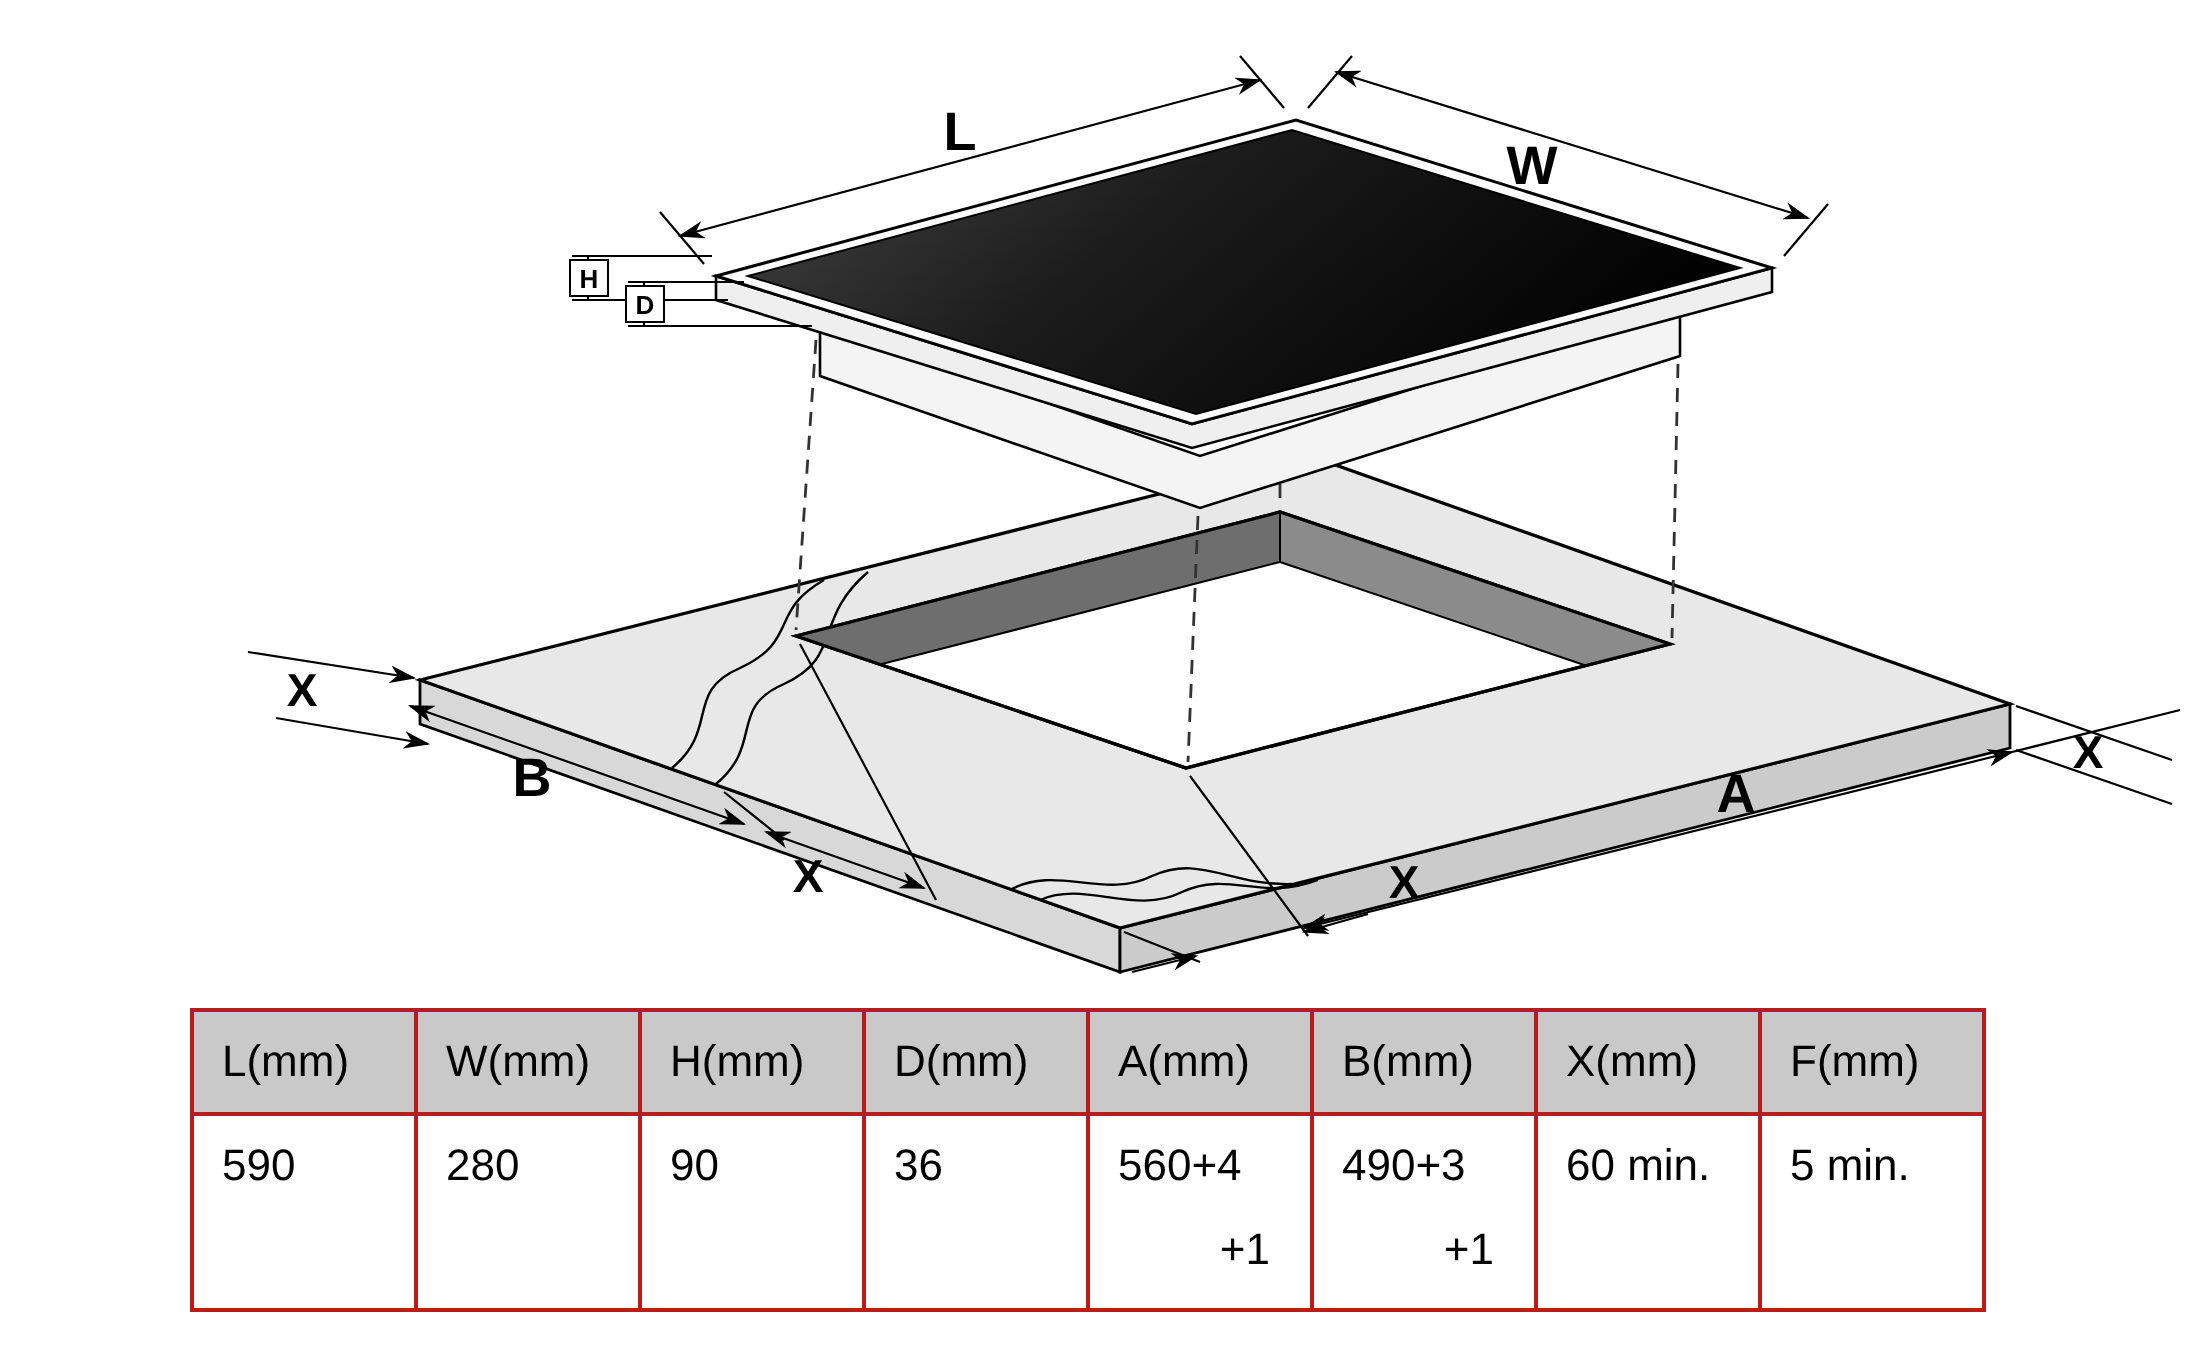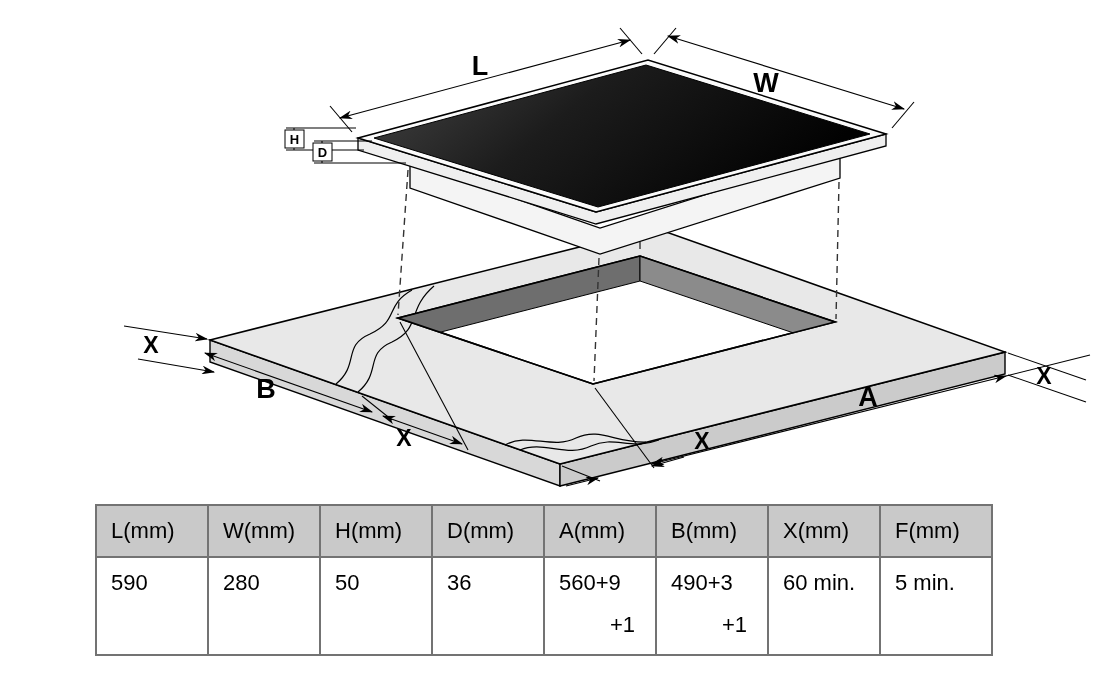--- a/index.html
+++ b/index.html
@@ -3,21 +3,21 @@
 <meta charset="utf-8">
 <style>
   html,body{margin:0;padding:0;background:#fff;}
   body{width:1096px;height:678px;position:relative;font-family:"Liberation Sans",sans-serif;color:#000;overflow:hidden;}
   #diagram{position:absolute;left:0;top:0;}
   .dim-lab{font-weight:bold;font-size:27px;}
   .dim-lab-sm{font-weight:bold;font-size:23px;}
   .dim-lab-xs{font-weight:bold;font-size:13px;}
   .table-wrap{position:absolute;left:95px;top:504px;}
   table{border-collapse:collapse;table-layout:fixed;width:897px;}
-  th,td{border:2px solid #737373;width:112px;box-sizing:border-box;}
+  th,td{border:2px solid #b91c1c;width:112px;box-sizing:border-box;}
   th{background:var(--header_bg,#c9c9c9);height:52px;font-weight:normal;font-size:22px;text-align:left;padding:0 0 0 14px;vertical-align:middle;}
   td{height:98px;vertical-align:top;font-size:22px;padding:12px 0 0 14px;margin-left:40px;}
   .v2{text-align:right;padding-right:20px;margin-top:16px;min-height:26px;}
 </style>
 </head>
 <body>
 
 <svg id="diagram" width="1096" height="500" viewBox="0 0 1096 500">
   <defs>
     <marker id="ah" viewBox="0 0 12 8" markerWidth="12" markerHeight="8" refX="11" refY="4" orient="auto-start-reverse">
@@ -133,29 +133,29 @@
       <tr>
         <td>
             <div class="v1">590</div>
             <div class="v2"></div>
           </td>
         <td>
             <div class="v1">280</div>
             <div class="v2"></div>
           </td>
         <td>
-            <div class="v1">50</div>
+            <div class="v1">90</div>
             <div class="v2"></div>
           </td>
         <td>
             <div class="v1">36</div>
             <div class="v2"></div>
           </td>
         <td>
-            <div class="v1">560+9</div>
+            <div class="v1">560+4</div>
             <div class="v2">+1</div>
           </td>
         <td>
             <div class="v1">490+3</div>
             <div class="v2">+1</div>
           </td>
         <td>
             <div class="v1">60 min.</div>
             <div class="v2"></div>
           </td>

